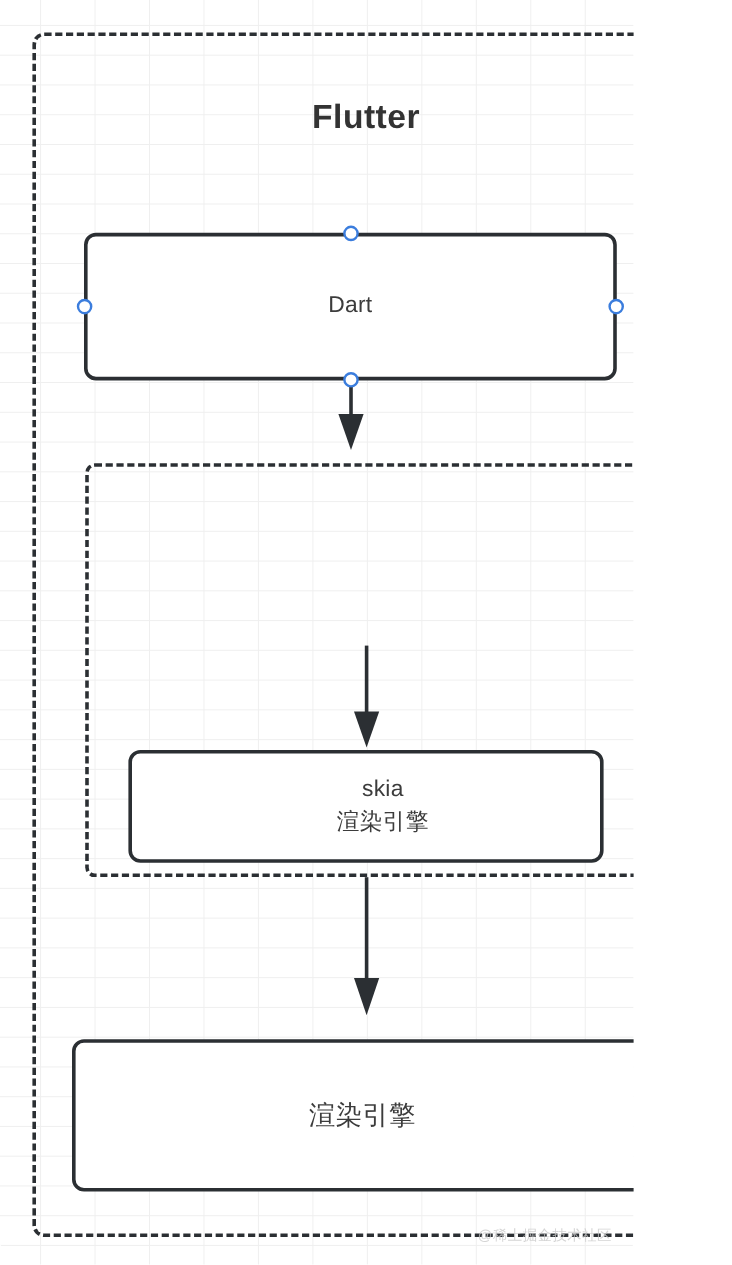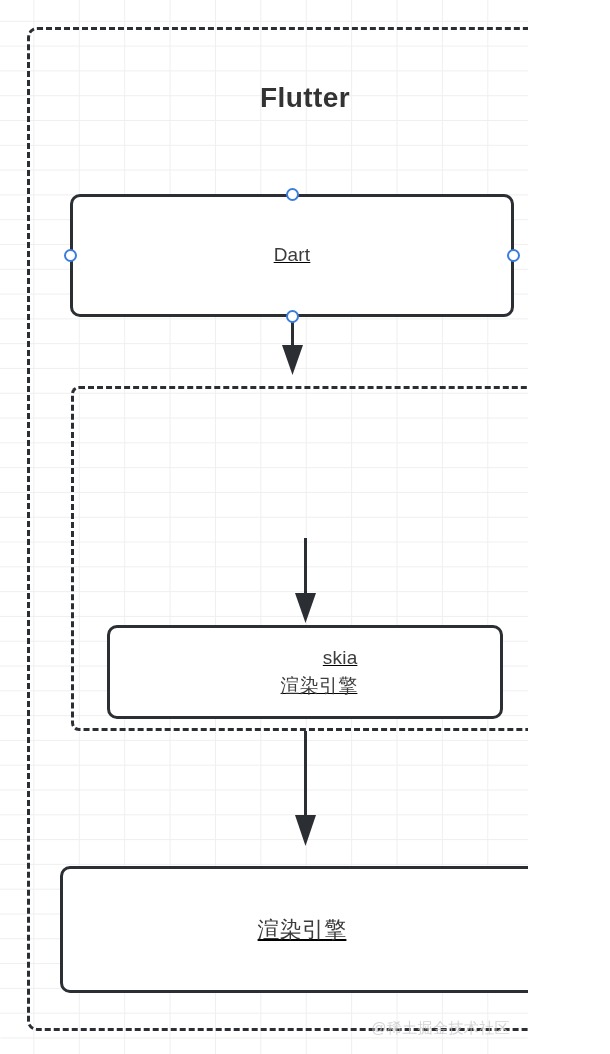--- a/index.html
+++ b/index.html
@@ -52,22 +52,21 @@
 
   
   .node-box {
     position: absolute;
     border: 3px solid #2b2f33;
     border-radius: 10px;
     background: #ffffff;
     display: flex;
     align-items: center;
     justify-content: center;
-    text-align: right;
-    text-decoration: underline;
+    text-align: center;
   }
   .node-label {
     color: #3c3c3c;
     font-size: 19px;
     line-height: 1.42;
     font-weight: 400;
     letter-spacing: 0.2px;
     white-space: pre-line;
   }
 
@@ -146,21 +145,21 @@
 
   #arrow-dart-to-engine  { left: 0; top: 0; }
   #arrow-vm-to-skia      { left: 0; top: 0; }
   #arrow-engine-to-bottom{ left: 0; top: 0; }
 
   
   #watermark {
     position: absolute;
     right: 18px;
     bottom: 16px;
-    font-size: 15px;
+    font-size: 12px;
     color: #c9c9c9;
     opacity: 0.78;
     letter-spacing: 0.4px;
     user-select: none;
     white-space: nowrap;
   }
 </style>
 </head>
 <body>
 

